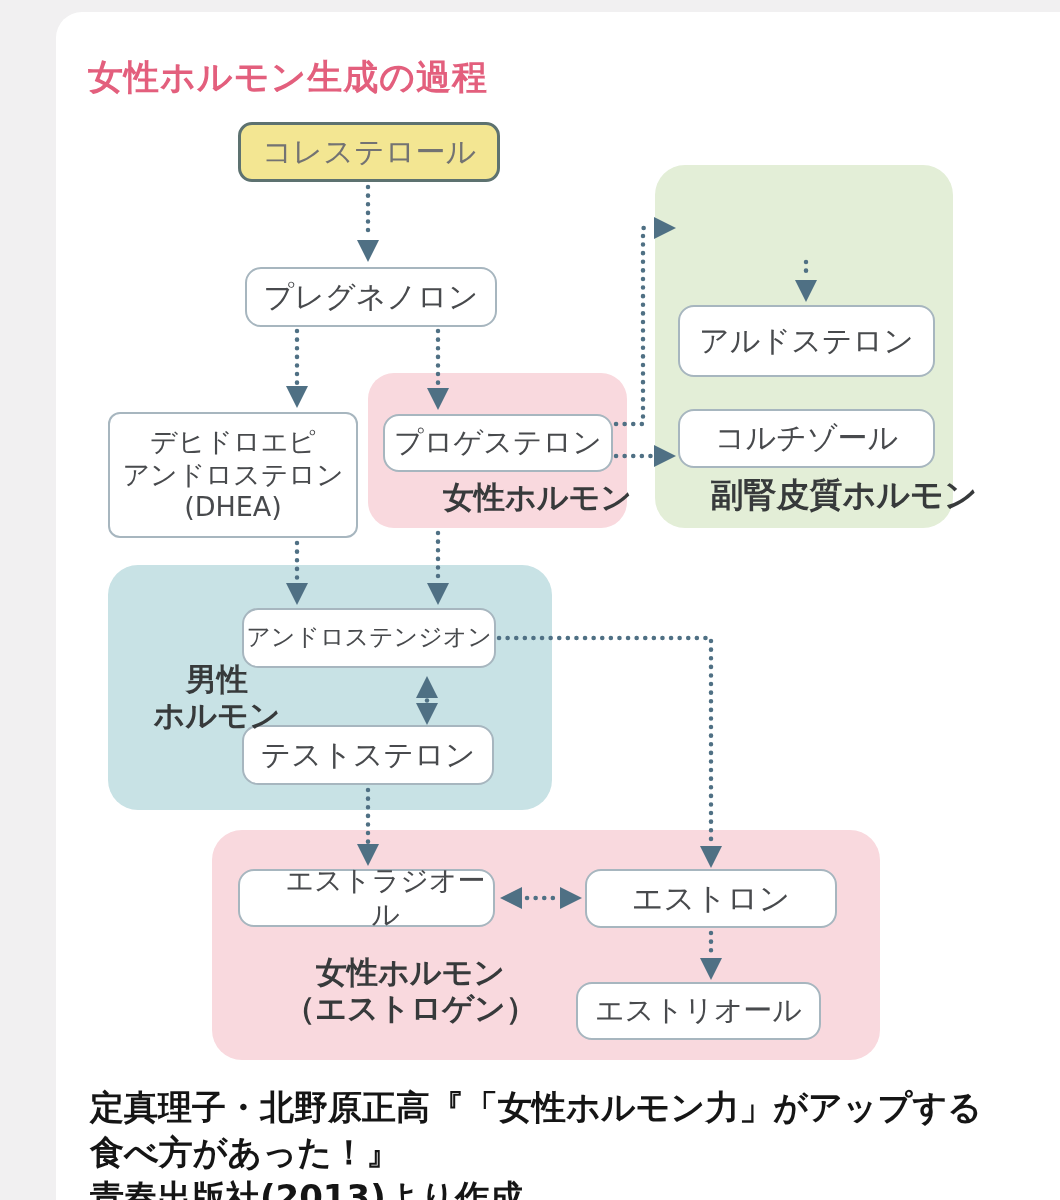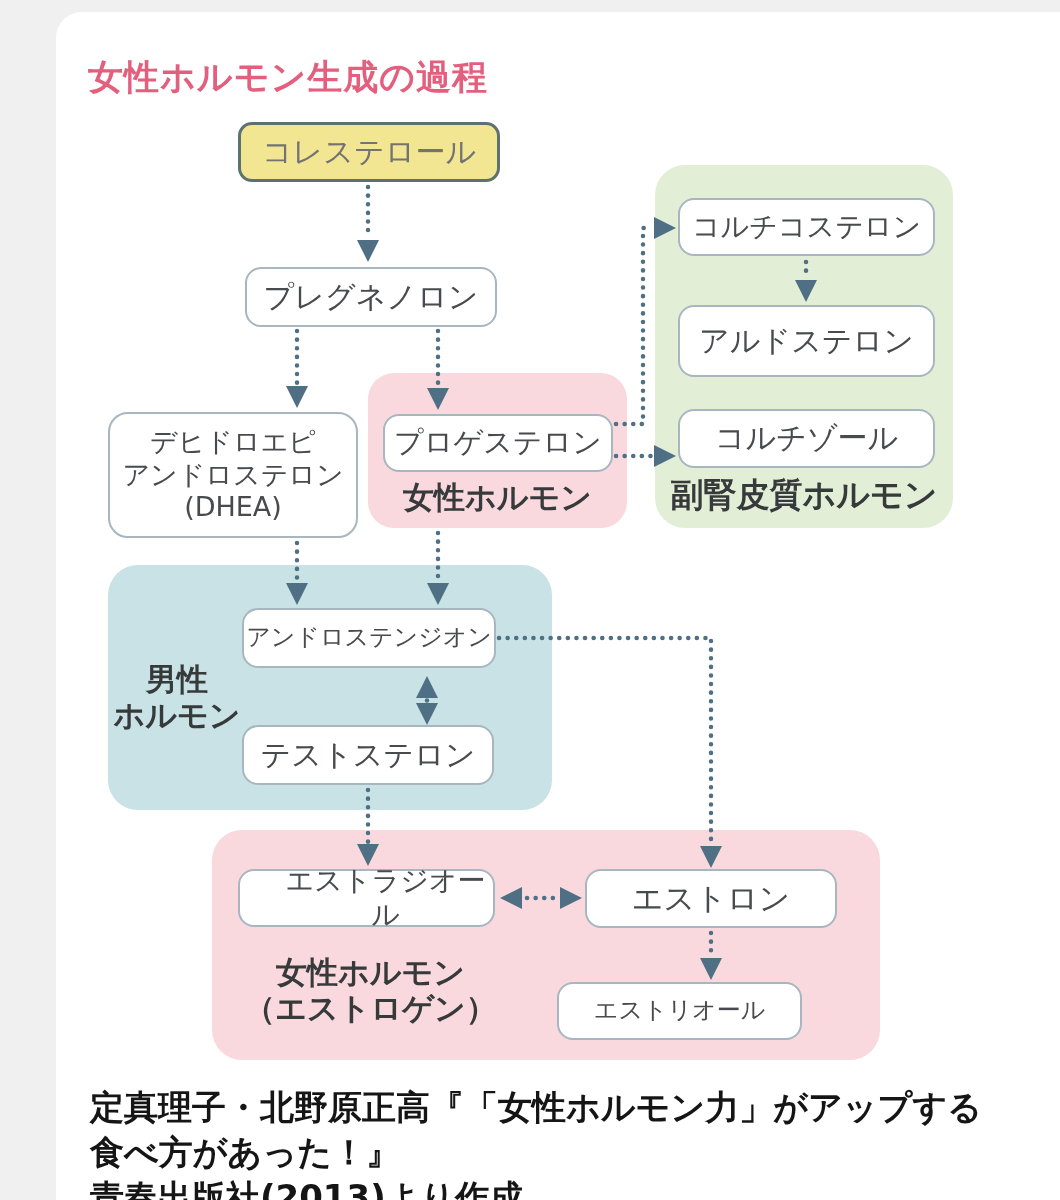--- a/index.html
+++ b/index.html
@@ -28,21 +28,21 @@
     display:flex;flex-direction:column;align-items:center;justify-content:center;
     color:#484a4d;text-align:center;line-height:1.22;
     box-sizing:border-box;z-index:3;
   }
   .node.yellow{
     background:#f3e692;border:3.5px solid #5d7270;border-radius:14px;
     color:#737373;font-weight:500;
   }
   .rlabel{
     position:absolute;text-align:center;font-weight:bold;color:#373a3b;
-    line-height:1.16;z-index:3;
+    line-height:1.16;z-index:3;padding-left:40px;
   }
   .arrows{position:absolute;left:0;top:0;z-index:2;pointer-events:none;}
   .dots{fill:none;stroke:#4f7084;stroke-width:4.5;stroke-dasharray:0.1 8.5;stroke-linecap:round;}
   .head{fill:#4f7084;stroke:none;}
   .caption{
     position:absolute;left:90px;top:1085px;width:900px;
     font-size:34px;font-weight:600;color:#151515;line-height:1.33;z-index:3;
   }
 </style>
 </head>
@@ -113,43 +113,42 @@
     <g>
       <path class="dots" d="M711,933 V956"></path>
       <polygon class="head" points="700,958 722,958 711,980"></polygon>
     </g>
   </svg>
 
   <div class="node yellow" style="left:238px;top:122px;width:262px;height:60px;font-size:30px;">コレステロール</div>
 
   <div class="node" style="left:245px;top:267px;width:252px;height:60px;font-size:30px;">プレグネノロン</div>
 
-  <div class="node" style="left:108px;top:412px;width:250px;height:126px;font-size:27px;border-radius:20px;align-items:center;">
+  <div class="node" style="left:108px;top:412px;width:250px;height:126px;font-size:27px;border-radius:12px;align-items:center;">
     <span>デヒドロエピ</span>
     <span>アンドロステロン</span>
     <span>(DHEA)</span>
   </div>
 
   <div class="node" style="left:383px;top:414px;width:230px;height:58px;font-size:29px;">プロゲステロン</div>
 
-  <div class="node" style="left:678px;top:198px;width:257px;height:58px;font-size:28px;">コルチコステロン</div>
 
   <div class="node" style="left:678px;top:305px;width:257px;height:72px;font-size:30px;">アルドステロン</div>
 
   <div class="node" style="left:678px;top:409px;width:257px;height:59px;font-size:30px;">コルチゾール</div>
 
   <div class="node" style="left:242px;top:608px;width:254px;height:60px;font-size:24px;">アンドロステンジオン</div>
 
   <div class="node" style="left:242px;top:725px;width:252px;height:60px;font-size:30px;">テストステロン</div>
 
   <div class="node" style="left:238px;top:869px;width:257px;height:58px;font-size:28px;padding-left:38px;">エストラジオール</div>
 
   <div class="node" style="left:585px;top:869px;width:252px;height:59px;font-size:31px;">エストロン</div>
 
-  <div class="node" style="left:557px;top:982px;width:245px;height:58px;font-size:24px;">エストリオール</div>
+  <div class="node" style="left:576px;top:982px;width:245px;height:58px;font-size:29px;">エストリオール</div>
 
   <div class="rlabel" style="left:368px;top:480px;width:259px;font-size:31px;">女性ホルモン</div>
 
   <div class="rlabel" style="left:655px;top:476px;width:298px;font-size:33px;">副腎皮質ホルモン</div>
 
   <div class="rlabel" style="left:106px;top:662px;width:142px;font-size:31px;">
     <div>男性</div>
     <div>ホルモン</div>
   </div>
 

